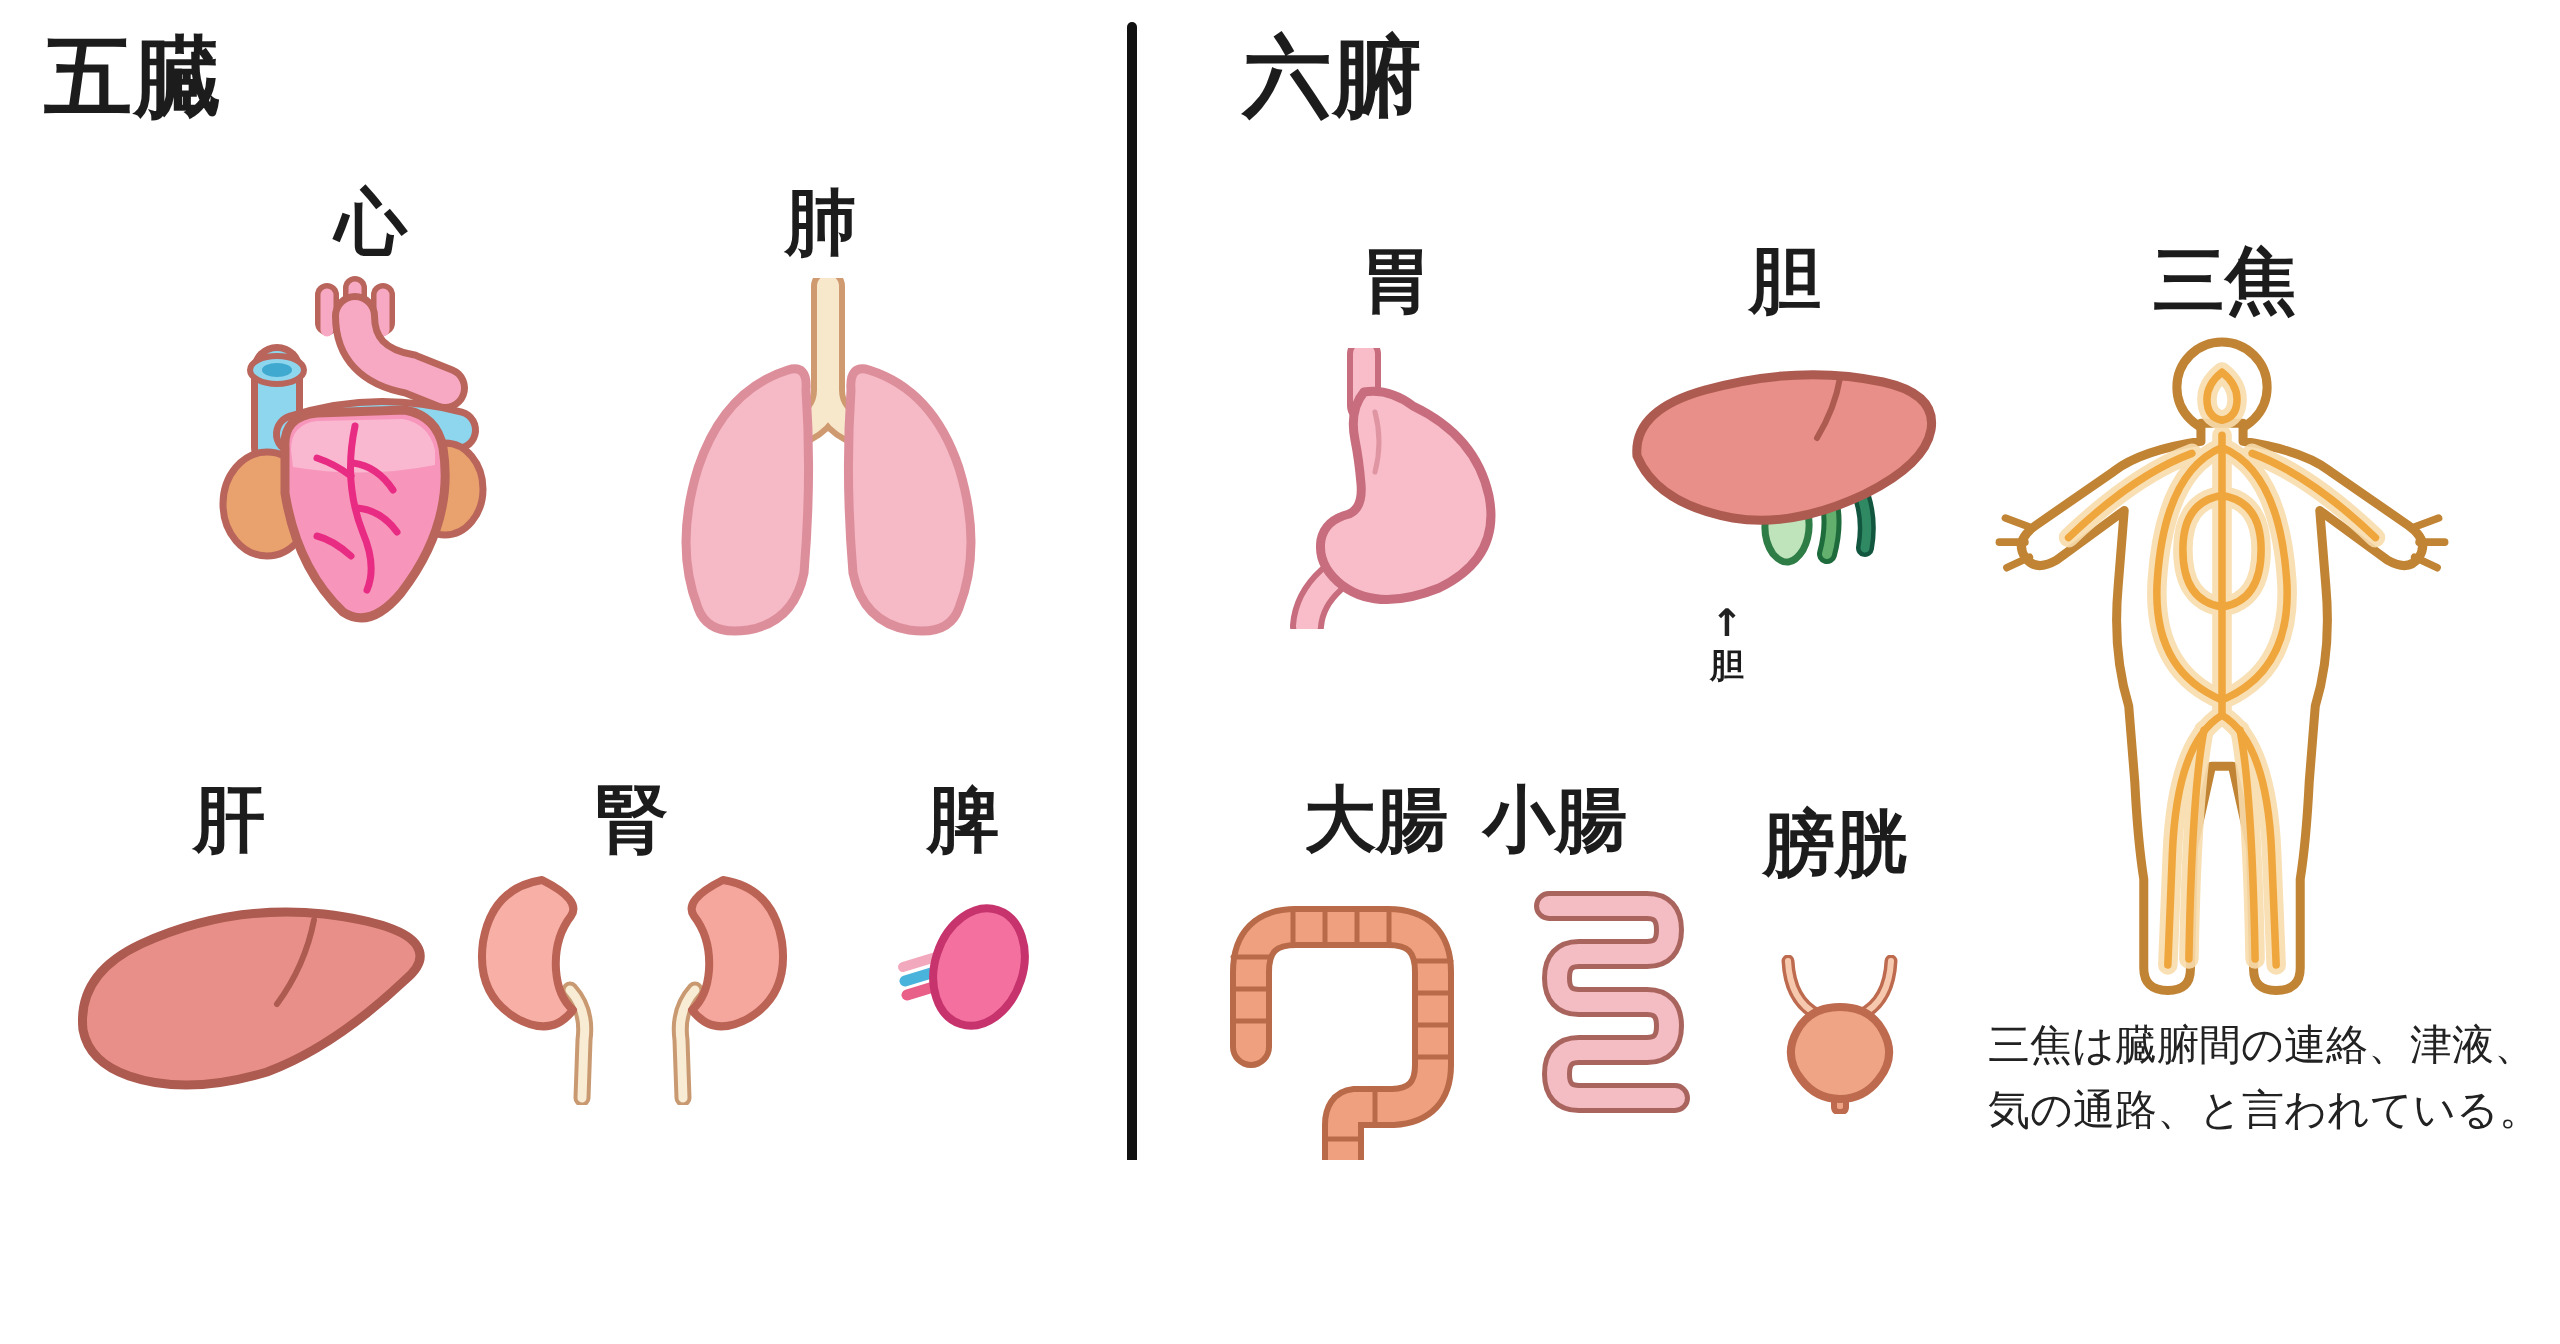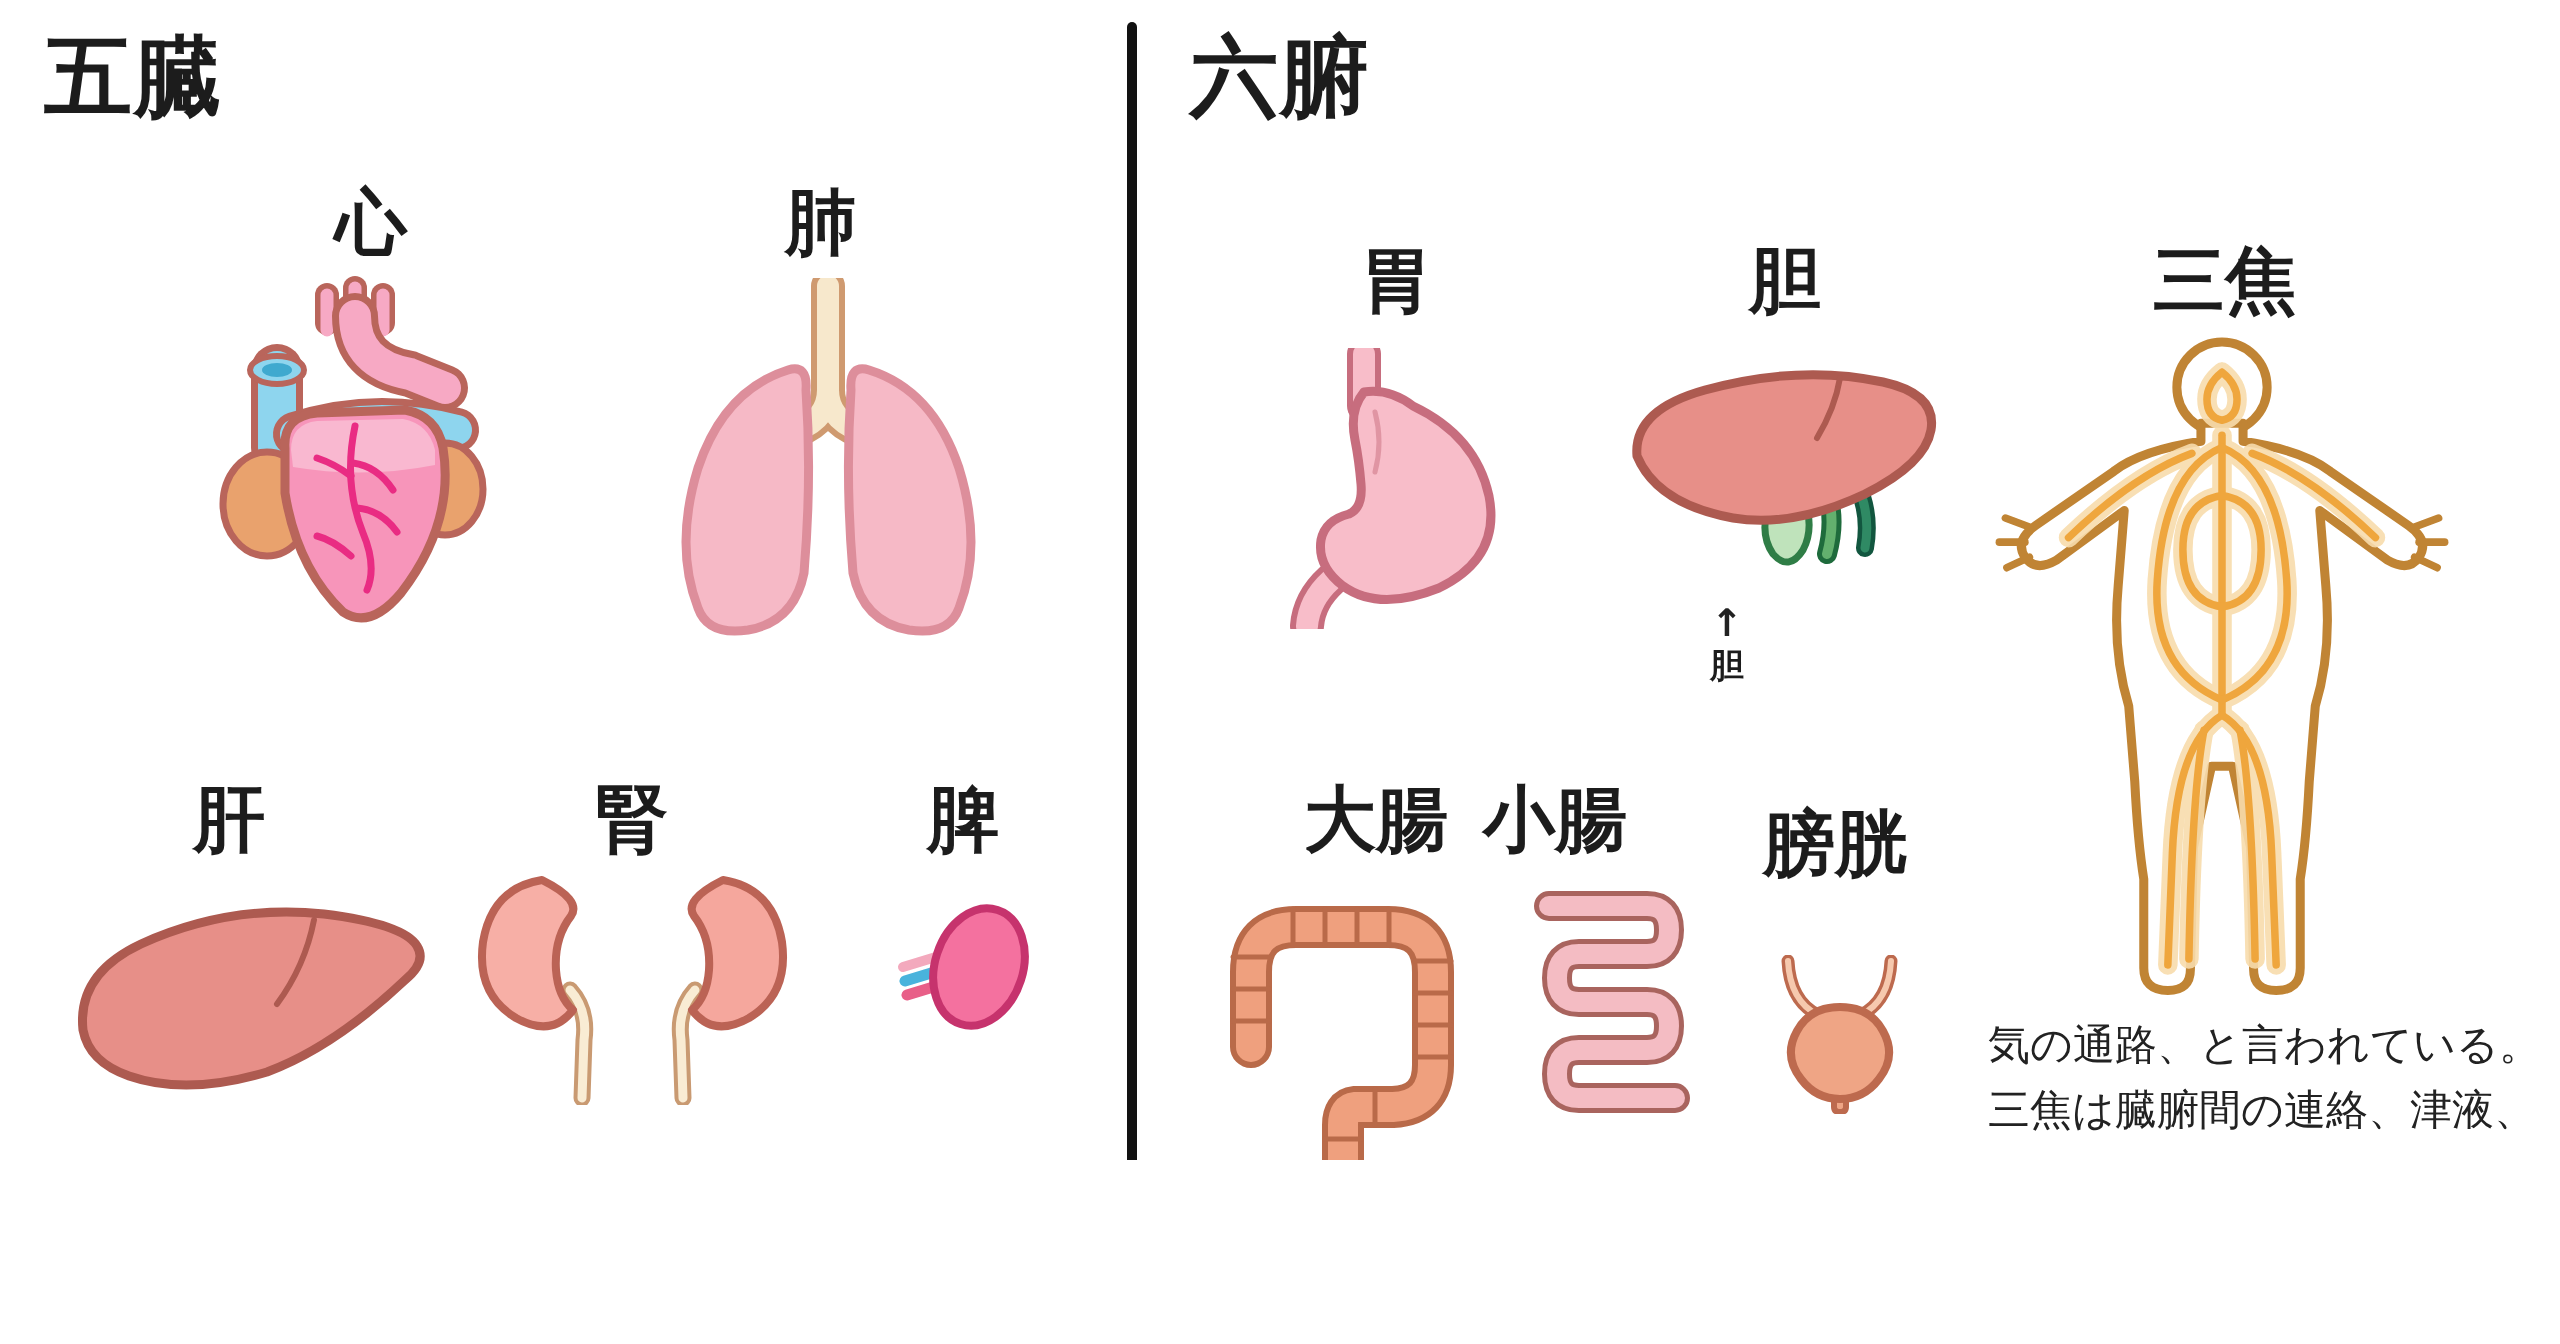--- a/index.html
+++ b/index.html
@@ -95,21 +95,21 @@
         <path d="M18 98 L64 84" stroke="#49b3dc" stroke-width="11"></path>
         <path d="M20 112 L66 98" stroke="#e85f88" stroke-width="11"></path>
       </g>
       <ellipse cx="92" cy="84" rx="44" ry="60" transform="rotate(18 92 84)" fill="#f4719f" stroke="#c6336d" stroke-width="8"></ellipse>
     </svg>
   </div>
 
   <div class="divider"></div>
 
   <div>
-    <div class="panel-title" style="left:1190px;top:18px">六腑</div>
+    <div class="panel-title" style="left:1243px;top:18px">六腑</div>
 
     <div class="organ-label" style="left:1396px;top:233px">胃</div>
     <svg class="art" style="left:1261px;top:348px" width="274" height="281" viewBox="0 0 274 281">
       <g stroke-linecap="round" fill="none">
         <path d="M103 6 V58" stroke="#c76d7e" stroke-width="34"></path>
         <path d="M103 6 V58" stroke="#f8bdc9" stroke-width="22"></path>
         <path d="M70 232 Q48 252 46 278" stroke="#c76d7e" stroke-width="34"></path>
         <path d="M70 232 Q48 252 46 278" stroke="#f8bdc9" stroke-width="22"></path>
       </g>
       <path d="M103 44 Q128 40 152 58 Q215 88 228 148 Q240 210 178 240 Q118 264 82 238 Q56 218 60 192 Q64 172 88 166 Q102 160 100 136 Q98 112 94 92 Q88 62 103 44 Z" fill="#f8bdc9" stroke="#c76d7e" stroke-width="9" stroke-linejoin="round"></path>
@@ -209,18 +209,18 @@
         <path d="M16 6 Q18 46 46 60" stroke="#bd6a4e" stroke-width="13"></path>
         <path d="M16 6 Q18 46 46 60" stroke="#f6c9ae" stroke-width="6"></path>
         <path d="M119 6 Q117 46 89 60" stroke="#bd6a4e" stroke-width="13"></path>
         <path d="M119 6 Q117 46 89 60" stroke="#f6c9ae" stroke-width="6"></path>
       </g>
       <path d="M62 140 L62 152 Q62 157 68 157 Q74 157 74 152 L74 140 Z" fill="#efa585" stroke="#bd6a4e" stroke-width="6"></path>
       <path d="M68 52 Q98 52 111 76 Q125 101 107 124 Q92 144 68 144 Q44 144 29 124 Q11 101 25 76 Q38 52 68 52 Z" fill="#efa585" stroke="#bd6a4e" stroke-width="8" stroke-linejoin="round"></path>
     </svg>
 
     <div class="caption">
+      <div>三焦は臓腑間の連絡、津液、</div>
       <div>気の通路、と言われている。</div>
-      <div>三焦は臓腑間の連絡、津液、</div>
     </div>
   </div>
 
 </div>
 
 </body></html>

